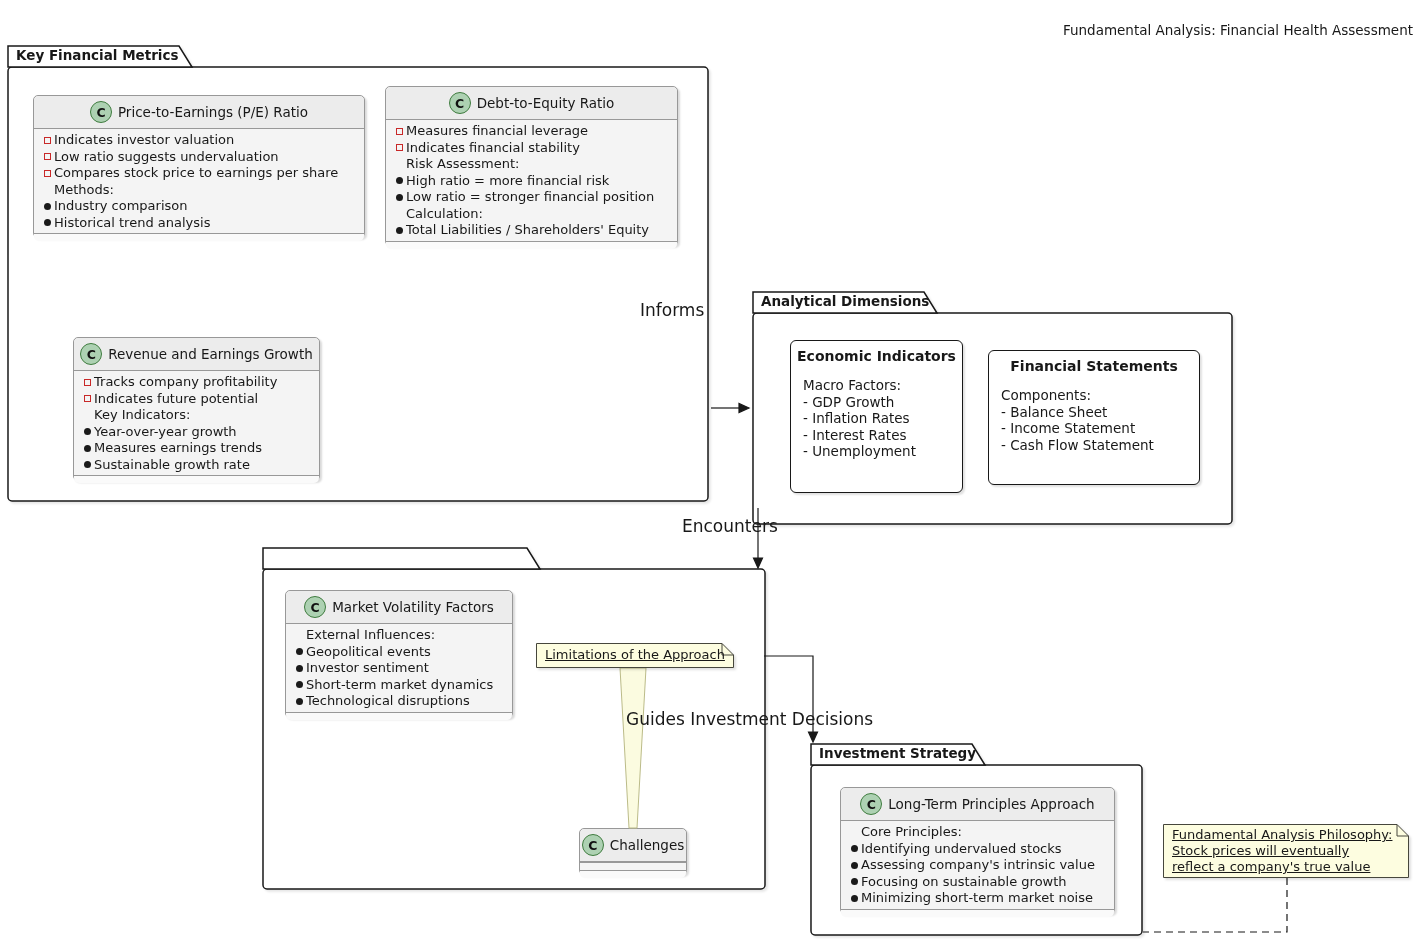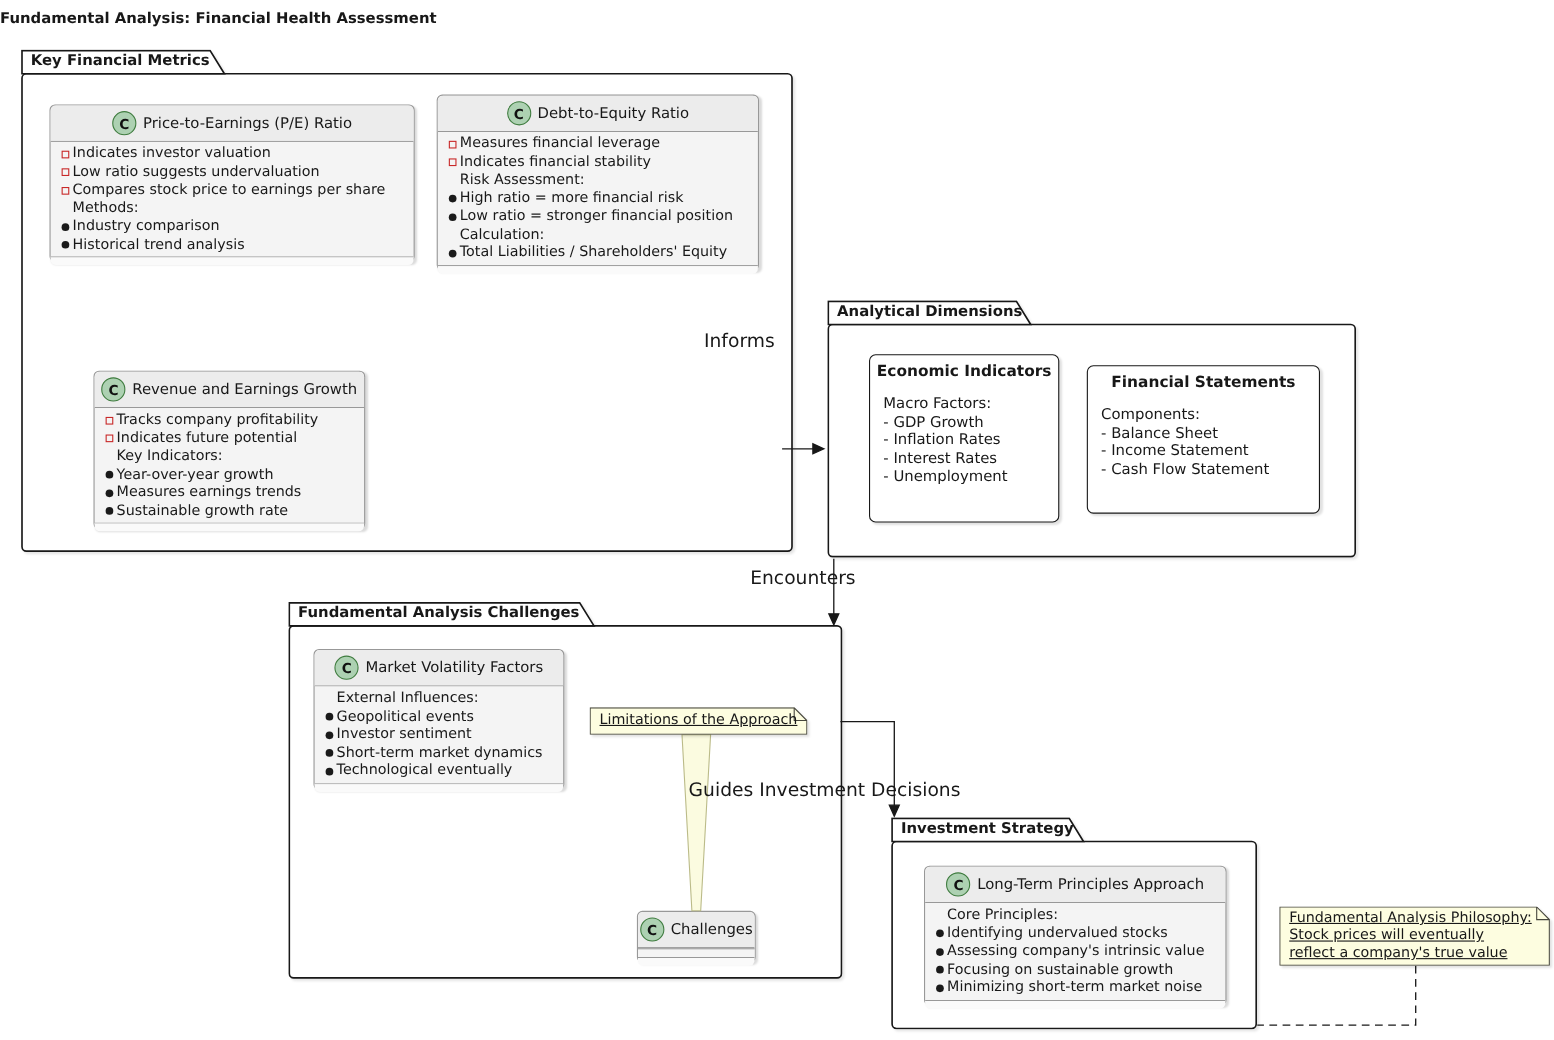--- a/index.html
+++ b/index.html
@@ -1,20 +1,20 @@
 <!DOCTYPE html>
 <html><head>
 <meta charset="utf-8">
 <style>
   html,body { margin:0; padding:0; background:#ffffff; }
   .canvas { position:relative; width:1413px; height:945px; background:#ffffff;
             font-family:"DejaVu Sans", sans-serif; color:#181818; overflow:hidden; }
 
-  .diagram-title { position:absolute; top:9px; left:0; width:100%; text-align:left;
-                   font-size:13.5px; font-weight:bold; }
+  .diagram-title { position:absolute; top:22px; left:0; width:100%; text-align:right;
+                   font-size:13.5px; font-weight:normal; }
 
   .pkg { position:absolute; }
   .pkg-outline { position:absolute; left:0; top:0; filter:drop-shadow(2px 2px 1px rgba(0,0,0,0.10)); }
   .pkg-name { position:absolute; top:0; left:9px; height:22px; line-height:21px;
               font-weight:bold; font-size:13.5px; white-space:nowrap; }
 
   .uml-class { position:absolute; display:flex; flex-direction:column;
                background:#F4F4F4; border:1px solid #989898; border-radius:5px;
                box-shadow:2px 2px 2px rgba(0,0,0,0.15); box-sizing:border-box; }
   .cls-header { height:32px; flex:0 0 32px; background:#ECECEC; border-bottom:1px solid #989898;
@@ -45,21 +45,21 @@
 
   .overlay { position:absolute; left:0; top:0; pointer-events:none; }
 </style>
 </head>
 <body>
 
 <div class="canvas">
 
   <div class="diagram-title">Fundamental Analysis: Financial Health Assessment</div>
 
-  <div class="pkg" style="left:19px; top:45px; width:672px; height:458px;text-align:center;">
+  <div class="pkg" style="left:7px; top:45px; width:672px; height:458px;text-align:center;">
     <svg class="pkg-outline" width="703" height="458">
       <rect x="1" y="22" width="700" height="434" rx="4" fill="#FFFFFF" stroke="#181818" stroke-width="1.5"></rect>
       <path d="M1,22 L1,1 L172,1 L185,22 Z" fill="#FFFFFF" stroke="#181818" stroke-width="1.5"></path>
     </svg>
     <div class="pkg-name">Key Financial Metrics</div>
 
     <div class="uml-class" style="left:26px; top:50px; width:332px; height:143px;">
       <div class="cls-header">
         <span class="c-badge">C</span>
         <span>Price-to-Earnings (P/E) Ratio</span>
@@ -159,21 +159,21 @@
           </div>
         <div class="cls-row">
             <span class="ic ic-bullet"></span>
             <span>Sustainable growth rate</span>
           </div>
       </div>
       <div class="cls-footer"></div>
     </div>
   </div>
 
-  <div class="pkg" style="left:752px; top:273px; width:537px; height:234px;text-decoration:underline;">
+  <div class="pkg" style="left:752px; top:291px; width:537px; height:234px;text-decoration:underline;">
     <svg class="pkg-outline" width="481" height="234">
       <rect x="1" y="22" width="479" height="211" rx="4" fill="#FFFFFF" stroke="#181818" stroke-width="1.5"></rect>
       <path d="M1,22 L1,1 L172,1 L185,22 Z" fill="#FFFFFF" stroke="#181818" stroke-width="1.5"></path>
     </svg>
     <div class="pkg-name">Analytical Dimensions</div>
 
     <div class="card" style="left:236px; top:59px; width:212px; height:135px;">
       <div class="card-title">Financial Statements</div>
       <div class="card-lines">
         <div class="card-line">Components:</div>
@@ -193,21 +193,20 @@
         <div class="card-line">- Unemployment</div>
       </div>
     </div>
   </div>
 
   <div class="pkg" style="left:262px; top:547px; width:504px; height:343px;">
     <svg class="pkg-outline" width="504" height="343">
       <rect x="1" y="22" width="502" height="320" rx="4" fill="#FFFFFF" stroke="#181818" stroke-width="1.5"></rect>
       <path d="M1,22 L1,1 L265,1 L278,22 Z" fill="#FFFFFF" stroke="#181818" stroke-width="1.5"></path>
     </svg>
-    <div class="pkg-name">Fundamental Analysis Challenges</div>
 
     <div class="uml-class" style="left:23px; top:43px; width:228px; height:128px;">
       <div class="cls-header">
         <span class="c-badge">C</span>
         <span>Market Volatility Factors</span>
       </div>
       <div class="cls-body">
         <div class="cls-row">
             <span class="ic"></span>
             <span>External Influences:</span>
@@ -219,21 +218,21 @@
         <div class="cls-row">
             <span class="ic ic-bullet"></span>
             <span>Investor sentiment</span>
           </div>
         <div class="cls-row">
             <span class="ic ic-bullet"></span>
             <span>Short-term market dynamics</span>
           </div>
         <div class="cls-row">
             <span class="ic ic-bullet"></span>
-            <span>Technological eventually</span>
+            <span>Technological disruptions</span>
           </div>
       </div>
       <div class="cls-footer"></div>
     </div>
 
     <div class="uml-class" style="left:317px; top:281px; width:108px; height:47px;">
       <div class="cls-header">
         <span class="c-badge">C</span>
         <span>Challenges</span>
       </div>

